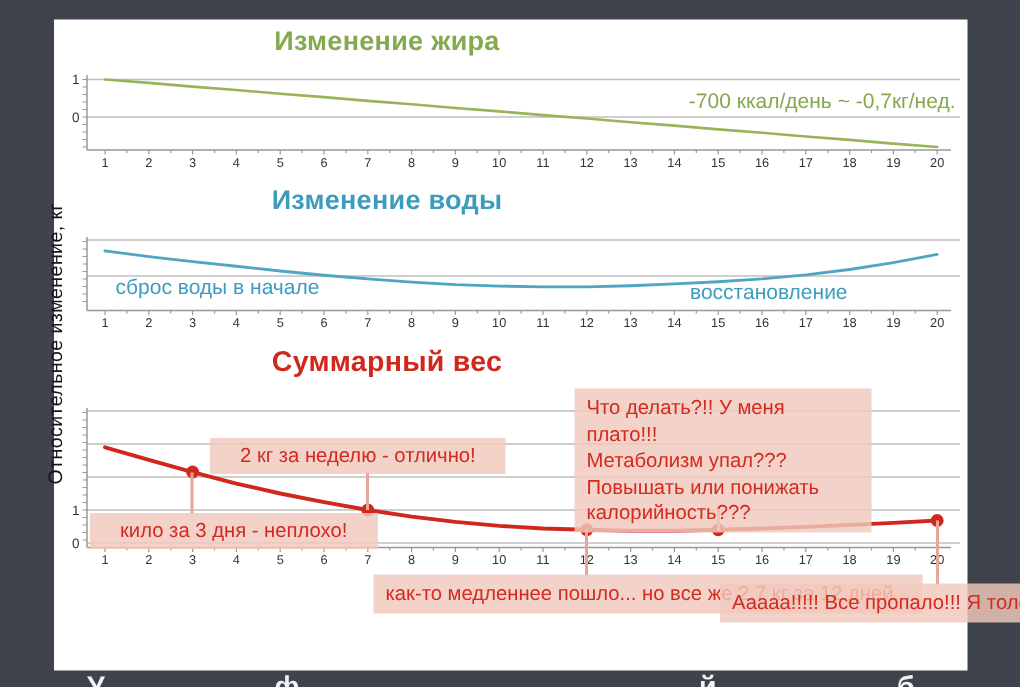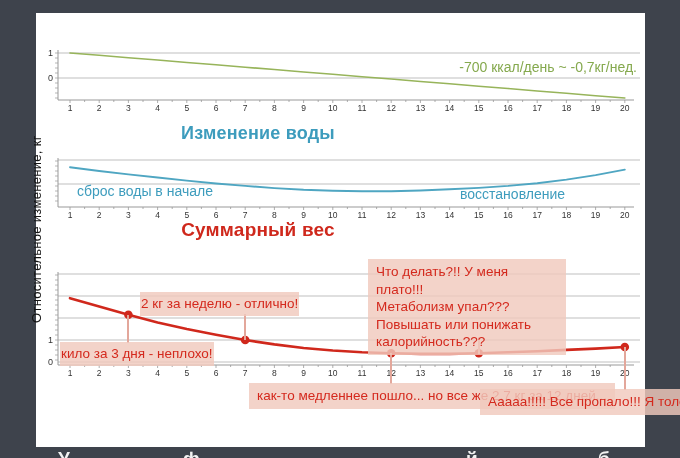--- a/index.html
+++ b/index.html
@@ -9,43 +9,43 @@
     background:#3e434c;
   }
   .stage{position:relative;width:680px;height:458px;background:#3e434c;overflow:hidden;}
   .slide{position:absolute;left:36px;top:13px;width:609px;height:434px;background:#ffffff;}
   .chart-title{
     position:absolute;left:6px;width:432px;text-align:center;
     font-size:18px;font-weight:700;margin:0;letter-spacing:.2px;
   }
   .title-fat{top:4px;color:#85a94e;}
   .title-water{top:110px;color:#3d9cbd;}
-  .title-weight{top:206px;color:#cf281c;font-size:19px;}
+  .title-weight{top:218px;color:#cf281c;font-size:19px;}
   .plot{position:absolute;left:6px;}
   #svg-fat{top:29px;}
   #svg-water{top:137px;}
   #svg-weight{top:255px;}
   .note{position:absolute;font-size:14px;white-space:nowrap;}
   .note-fat{top:46px;right:8px;color:#85a94e;}
   .note-water-start{top:170px;left:41px;color:#3d9cbd;}
   .note-water-end{top:151px;left:424px;color:#3d9cbd;margin-top:22px;}
   .ylabel{
     position:absolute;left:-7px;top:97px;height:238px;width:20px;
     writing-mode:vertical-rl;transform:rotate(180deg);
     font-size:13px;color:#151515;text-align:center;letter-spacing:.3px;
   }
   .xlabel{position:absolute;left:44px;top:371px;font-size:15px;font-weight:700;color:#111;}
   .callout{
     position:absolute;background:rgba(240,201,189,0.82);
     color:#d4291d;font-size:13.5px;line-height:17.5px;
-    padding:3px 1px;white-space:pre-line;z-index:3;
+    padding:3px 20px;white-space:pre-line;z-index:3;
   }
   .co-kilo{left:24px;top:329px;white-space:nowrap;}
   .co-week2{left:104px;top:279px;white-space:nowrap;}
-  .co-plateau{left:332px;top:246px;width:182px;padding:4px 8px;}
+  .co-plateau{left:347px;top:246px;width:182px;padding:4px 8px;}
   .co-slower{left:201px;top:370px;white-space:nowrap;line-height:18px;padding:4px 8px;margin-left:12px;}
   .co-panic{left:444px;top:376px;white-space:nowrap;line-height:18px;padding:4px 8px;}
   .connector{position:absolute;width:2px;background:#e3a79b;z-index:2;}
   .c3{left:91px;top:302px;height:28px;}
   .c7{left:208px;top:301px;height:26px;}
   .c12{left:354px;top:340px;height:31px;}
   .c15{left:442px;top:324px;height:17px;}
   .c20{left:588px;top:334px;height:43px;}
   .caption{position:absolute;top:448px;left:0;width:680px;height:10px;color:#f2f2f2;
     font-size:19px;font-weight:700;}
@@ -53,20 +53,21 @@
   .cap-0{left:58px;} .cap-1{left:183px;} .cap-2{left:466px;} .cap-3{left:598px;}
 </style>
 </head>
 <body>
 
 <div class="stage">
   <div class="slide">
 
     <div class="ylabel">Относительное изменение, кг</div>
 
+    <h2 class="chart-title title-fat">Изменение жира</h2>
     <svg id="svg-fat" class="plot" width="600" height="74" viewBox="0 0 600 74">
         <line x1="16" x2="598" y1="11" y2="11" stroke="#bfbfbf" stroke-width="1"></line>
         <line x1="16" x2="598" y1="36" y2="36" stroke="#bfbfbf" stroke-width="1"></line>
         <line x1="16" x2="16" y1="8" y2="58" stroke="#999" stroke-width="1"></line>
         <line x1="16" x2="592" y1="58" y2="58" stroke="#999" stroke-width="1"></line>
         <line x1="13" x2="16" y1="11" y2="11" stroke="#999" stroke-width="0.7"></line>
         <line x1="13" x2="16" y1="16" y2="16" stroke="#999" stroke-width="0.7"></line>
         <line x1="13" x2="16" y1="21" y2="21" stroke="#999" stroke-width="0.7"></line>
         <line x1="13" x2="16" y1="26" y2="26" stroke="#999" stroke-width="0.7"></line>
         <line x1="13" x2="16" y1="31" y2="31" stroke="#999" stroke-width="0.7"></line>

